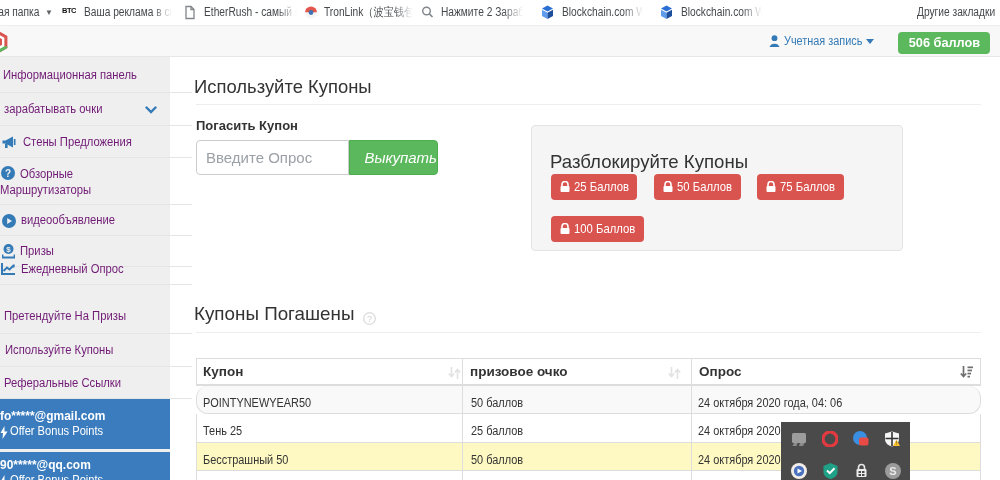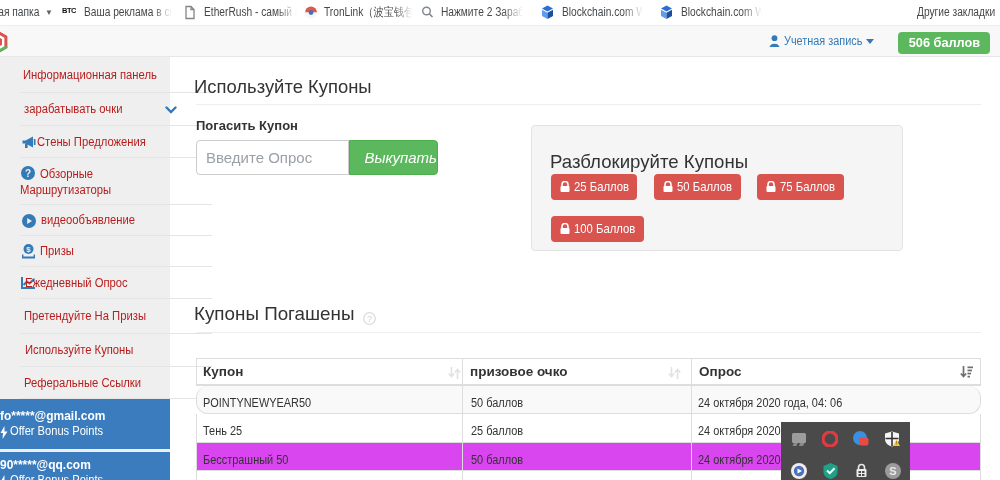--- a/index.html
+++ b/index.html
@@ -18,21 +18,21 @@
   .navbar { position:absolute; top:25px; left:0; width:1000px; height:32px; background:#f8f8f8; border-top:1px solid #ededed; border-bottom:1px solid #e7e7e7; }
   .brand { position:absolute; left:11px; top:1px; height:30px; line-height:30px; font-size:12px; font-weight:bold; color:#3c3c3c;margin-top:24px; }
   .brand .sx { transform:scaleX(0.88); }
   .acct { position:absolute; left:784px; top:0px; height:30px; line-height:30px; font-size:12.5px; color:#337ab7; }
   .acct .sx { transform:scaleX(0.87); }
   .ptsbtn { position:absolute; left:898px; top:6px; width:92px; height:22px; background:#5cb85c; border-radius:4px; color:#fff; font-weight:bold; font-size:13px; text-align:center; line-height:22px; }
   .ptsbtn .sx { transform:scaleX(0.98); transform-origin:50% 50%; }
 
   
   .sidebar { position:absolute; left:0; top:57px; width:170px; height:423px; background:#efefef; }
-  .sitem { position:absolute; left:0; width:192px; border-bottom:1px solid #e5e5e5; color:#b91c1c; font-size:12.5px; display:flex; align-items:center; white-space:nowrap;margin-left:20px; }
+  .sitem { position:absolute; left:0; width:192px; border-bottom:1px solid #e5e5e5; color:#701a75; font-size:12.5px; display:flex; align-items:center; white-space:nowrap; }
   .sitem .sx { transform:scaleX(0.9); }
   .sblue { position:absolute; left:0; width:170px; background:#3a7cbd; color:#fff; }
 
   
   .h2 { position:absolute; color:#333; font-weight:500; font-size:19px; white-space:nowrap; }
   .h2 .sx { transform:scaleX(0.97); }
   .rule { position:absolute; height:1px; background:#eee; }
 
   .lbl { position:absolute; font-size:13px; font-weight:bold; color:#333; }
   .inputbox { position:absolute; left:196px; top:140px; width:153px; height:35px; background:#fff; border:1px solid #ccc; border-radius:4px 0 0 4px; font-size:15px; color:#9aa0a6; line-height:33px; padding-left:9px; }
@@ -116,21 +116,21 @@
   <div class="sidebar">
     <div class="sitem" style="top:0px;height:36px;padding-left:3px;">
         <span class="sx">Информационная панель</span>
       </div>
     <div class="sitem" style="top:36px;height:33px;padding-left:4px;">
         <span class="sx">зарабатывать очки</span>
       <svg class="abs" style="left:145px;top:13px;" width="12" height="8" viewBox="0 0 12 8">
           <path d="M1.5 1.5 L6 6 L10.5 1.5" fill="none" stroke="#337ab7" stroke-width="2.4" stroke-linecap="round"></path>
         </svg>
     </div>
-    <div class="sitem" style="top:69px;height:32px;padding-left:17px;">
+    <div class="sitem" style="top:69px;height:32px;padding-left:23px;">
       <svg class="abs" style="left:2px;top:10px;" width="14" height="13" viewBox="0 0 14 13">
           <path d="M0.5 4.5 h3 L11 0.5 v11 L3.5 7.5 h-3 z" fill="#337ab7"></path>
           <rect x="11.8" y="3" width="1.7" height="6" fill="#337ab7"></rect>
           <rect x="3" y="7.5" width="2.6" height="4.5" fill="#337ab7"></rect>
         </svg>
       <span class="sx">Стены Предложения</span>
       </div>
     <div class="sitem" style="top:101px;height:47px;">
       <svg class="abs" style="left:1px;top:8px;" width="14" height="14" viewBox="0 0 14 14">
           <circle cx="7" cy="7" r="7" fill="#337ab7"></circle>
@@ -147,21 +147,21 @@
       <span class="sx">видеообъявление</span>
       </div>
     <div class="sitem" style="top:179px;height:31px;padding-left:20px;">
       <svg class="abs" style="left:2px;top:8px;" width="13" height="15" viewBox="0 0 13 15">
           <circle cx="6.5" cy="5" r="5" fill="#337ab7"></circle>
           <text x="6.5" y="7.8" font-size="8" font-weight="bold" fill="#efefef" text-anchor="middle" font-family="Liberation Sans">$</text>
           <path d="M0.5 10.5 v3 h12 v-3" fill="none" stroke="#337ab7" stroke-width="1.8"></path>
         </svg>
       <span class="sx">Призы</span>
       </div>
-    <div class="sitem" style="top:210px;height:32px;padding-left:5px;">
+    <div class="sitem" style="top:196px;height:32px;padding-left:21px;">
       <svg class="abs" style="left:1px;top:9px;" width="15" height="14" viewBox="0 0 15 14">
           <path d="M1 1 v11 h13" fill="none" stroke="#337ab7" stroke-width="2"></path>
           <path d="M2.5 9 L6 5.5 L8.5 7.5 L13 3" fill="none" stroke="#337ab7" stroke-width="2"></path>
           <path d="M13.5 2 v3.4 h-3.4 z" fill="#337ab7"></path>
         </svg>
       <span class="sx">Ежедневный Опрос</span>
       </div>
     <div class="sitem" style="top:241px;height:36px;padding-left:4px;">
         <span class="sx">Претендуйте На Призы</span>
       </div>
@@ -267,21 +267,21 @@
       </div>
     <div class="cell bcell" style="left:274px;">
         <span class="sx">25 баллов</span>
       </div>
     <div class="cell bcell" style="left:501px;">
         <span class="sx">24 октября 2020 года, 09: 30</span>
       </div>
     <div class="vsep1"></div>
       <div class="vsep2"></div>
   </div>
-  <div class="trow" style="top:443px;height:28px;background:#d946ef;border-bottom:1px solid #ddd;">
+  <div class="trow" style="top:443px;height:28px;background:#fef9c3;border-bottom:1px solid #ddd;">
     <div class="cell bcell" style="left:6px;">
         <span class="sx">Бесстрашный 50</span>
       </div>
     <div class="cell bcell" style="left:274px;">
         <span class="sx">50 баллов</span>
       </div>
     <div class="cell bcell" style="left:501px;">
         <span class="sx">24 октября 2020 года, 11: 12</span>
       </div>
     <div class="vsep1"></div>

